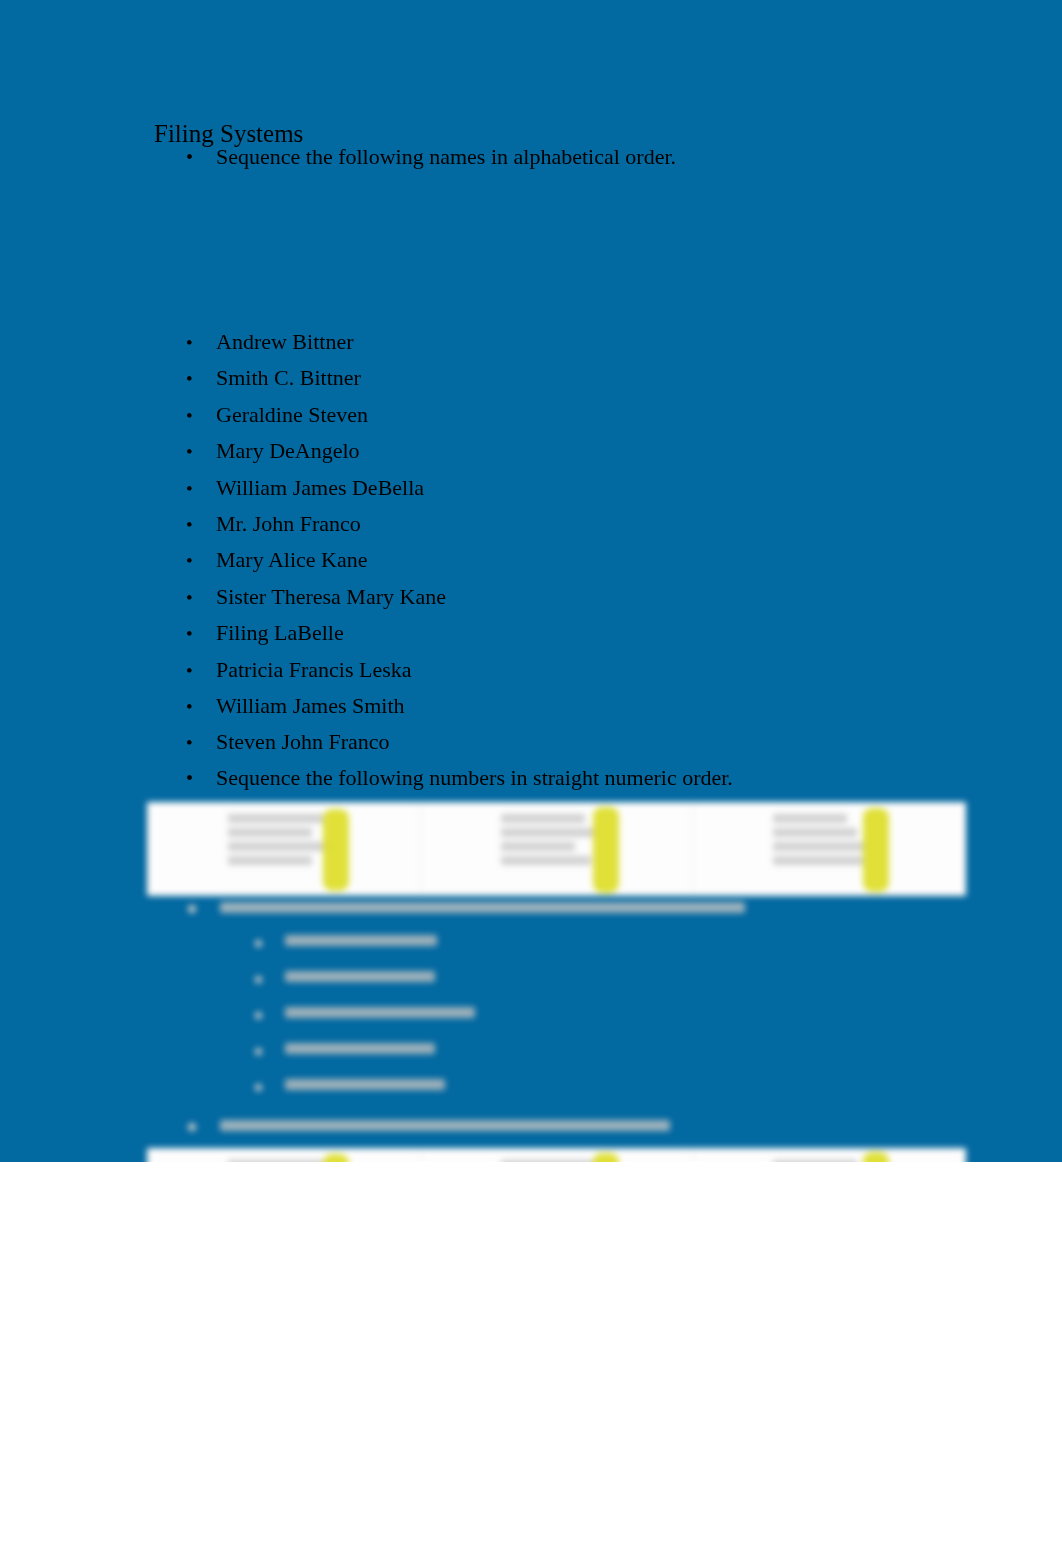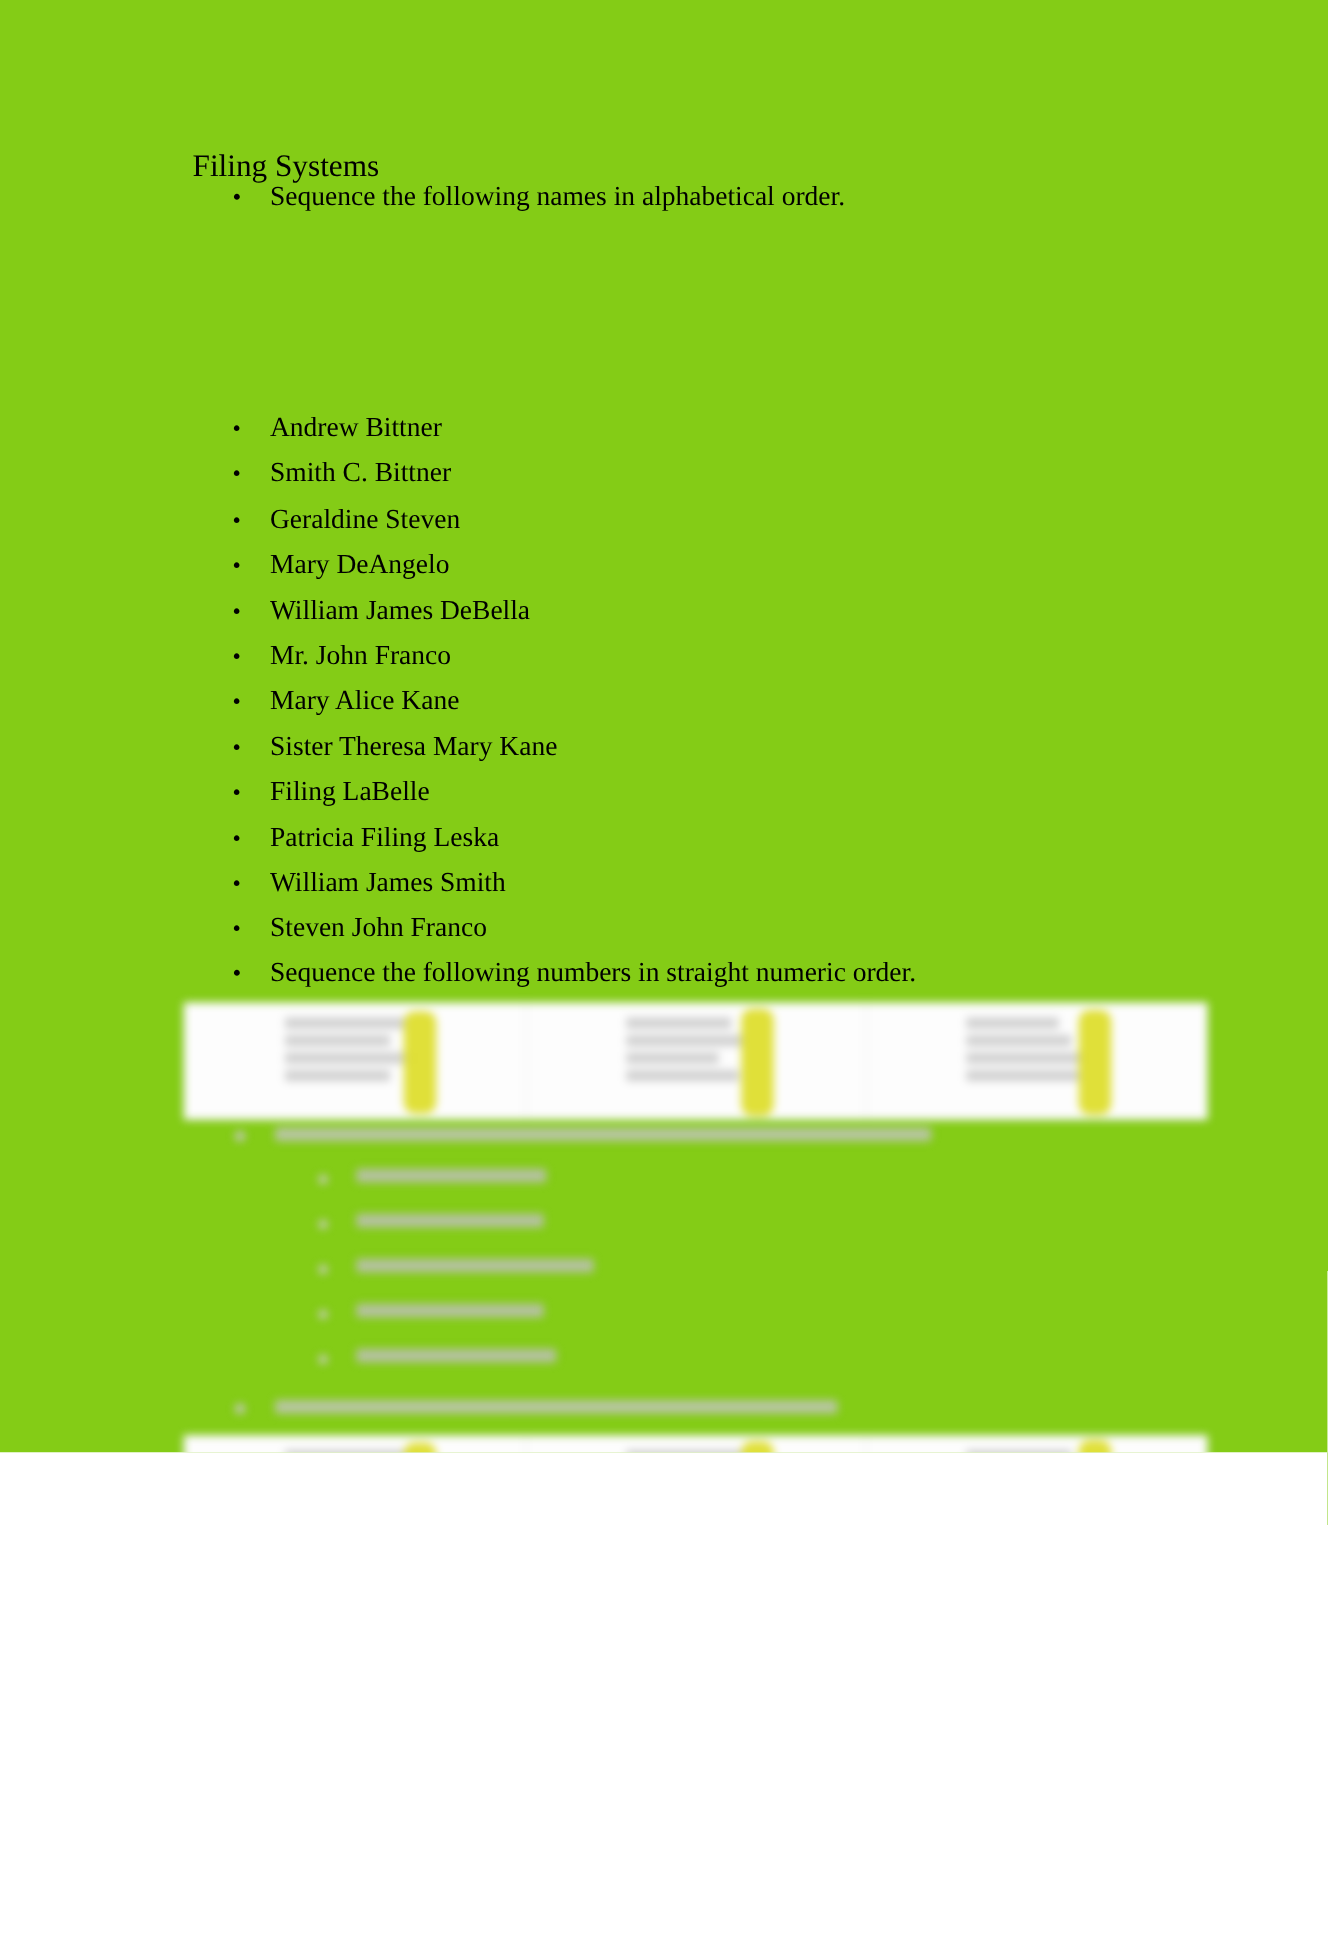--- a/index.html
+++ b/index.html
@@ -8,21 +8,21 @@
     background: #ffffff;
   }
   body {
     font-family: "Liberation Serif", "DejaVu Serif", serif;
     color: #000000;
   }
   .page {
     position: relative;
     width: 1062px;
     height: 1162px;
-    background: #84cc16;
+    background: #0369a1;
     overflow: hidden;
   }
 
   
   .doc-title {
     position: absolute;
     left: 154px;
     top: 119px;
     font-size: 25px;
     line-height: 30px;
@@ -190,21 +190,21 @@
       <span class="bullet-text">Sister Theresa Mary Kane</span>
     </div>
 
     <div class="bullet-row name-bullet">
       <span class="bullet-mark">•</span>
       <span class="bullet-text">Filing LaBelle</span>
     </div>
 
     <div class="bullet-row name-bullet">
       <span class="bullet-mark">•</span>
-      <span class="bullet-text">Patricia Filing Leska</span>
+      <span class="bullet-text">Patricia Francis Leska</span>
     </div>
 
     <div class="bullet-row name-bullet">
       <span class="bullet-mark">•</span>
       <span class="bullet-text">William James Smith</span>
     </div>
 
     <div class="bullet-row name-bullet">
       <span class="bullet-mark">•</span>
       <span class="bullet-text">Steven John Franco</span>

